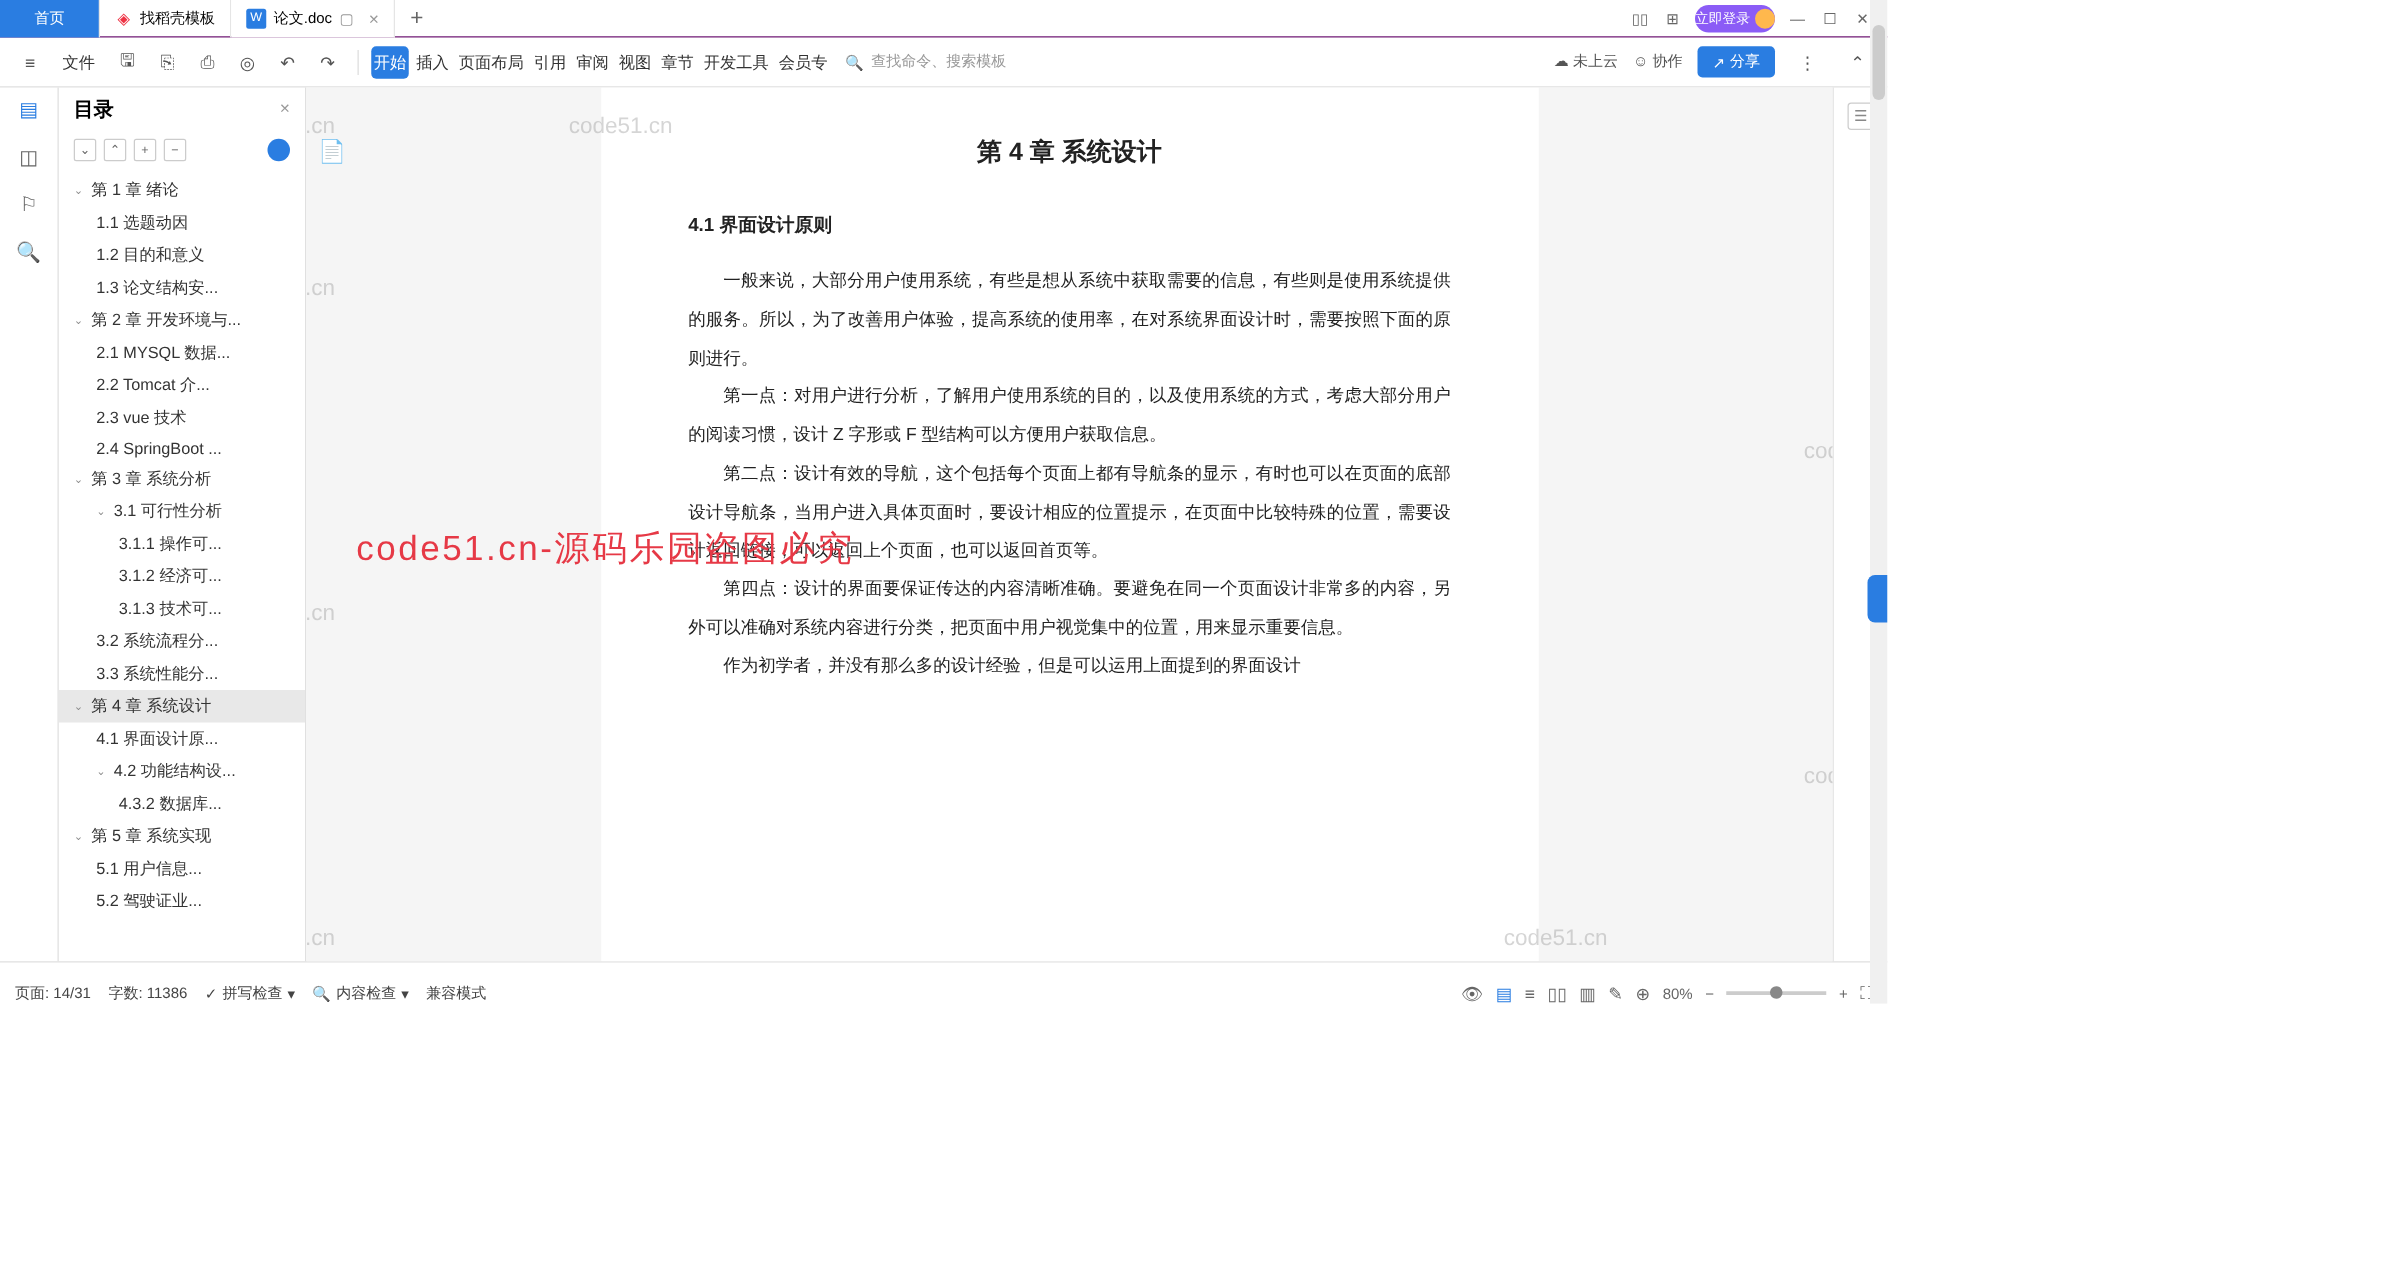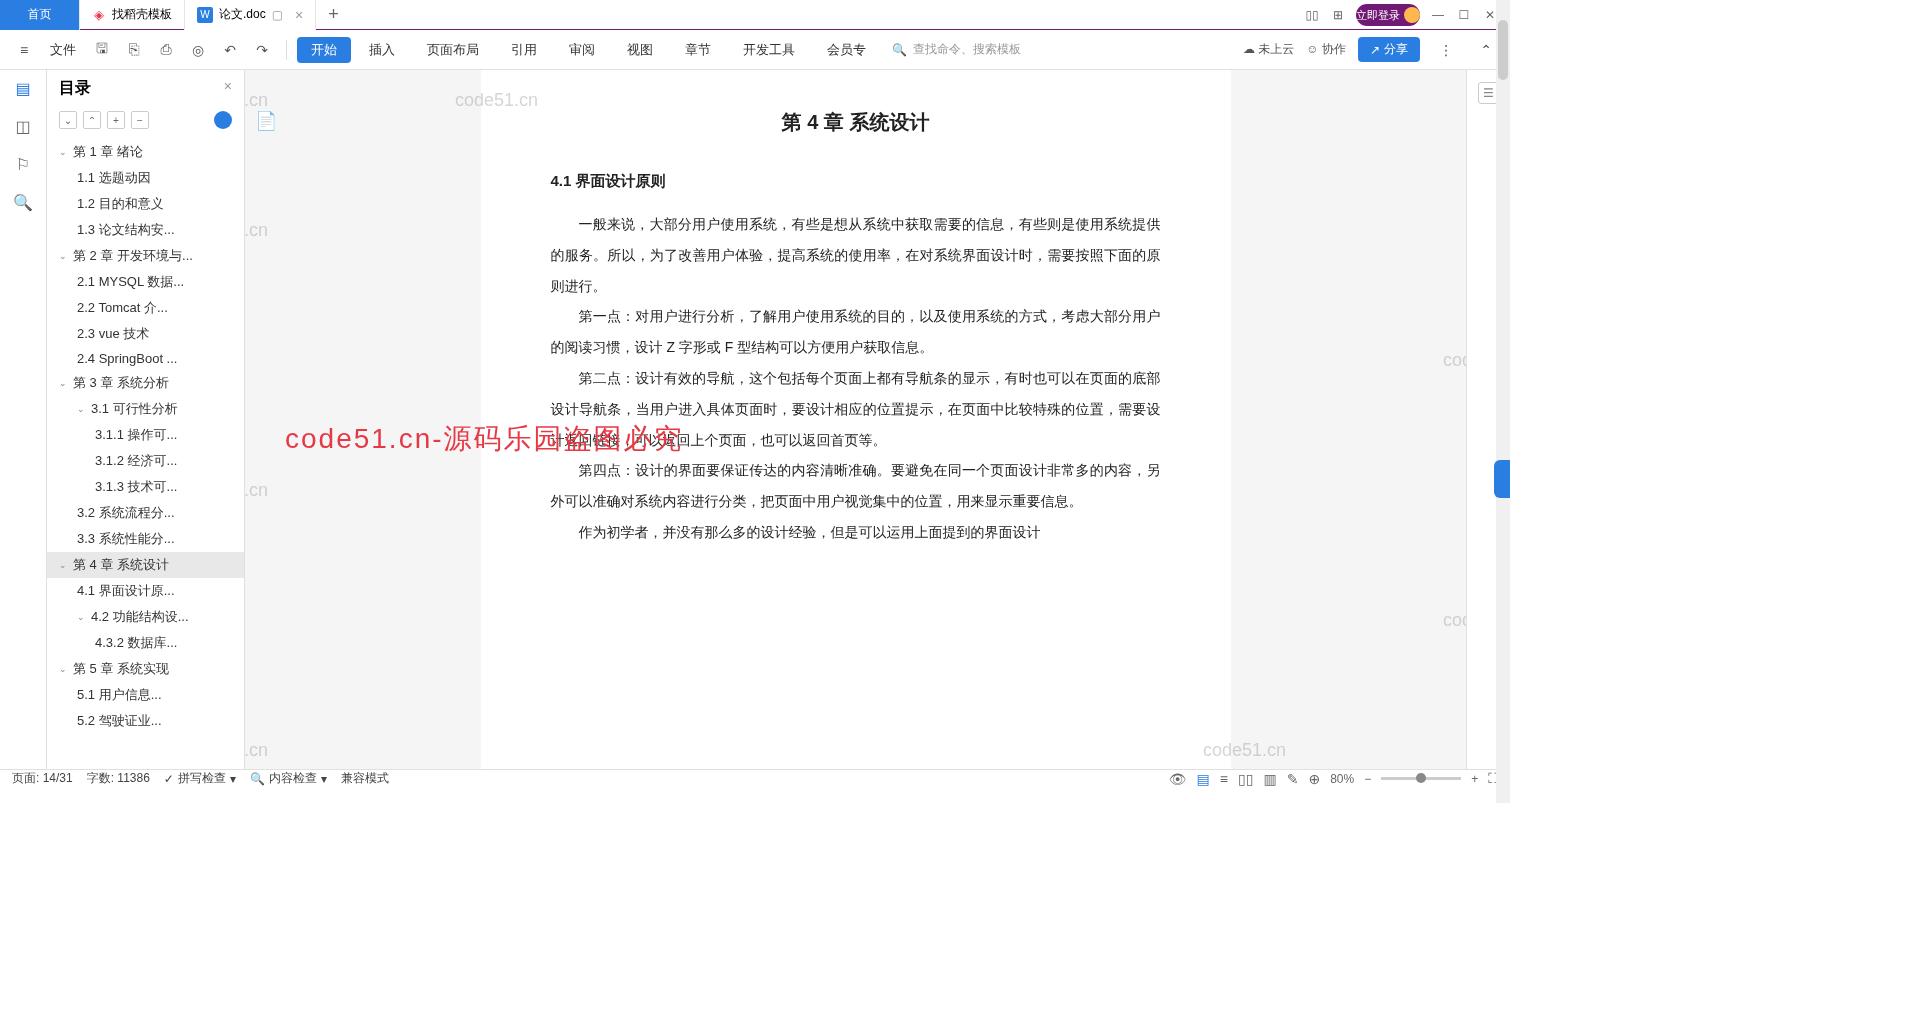--- a/index.html
+++ b/index.html
@@ -7,27 +7,27 @@
 .tabbar{height:30px;display:flex;align-items:center;background:#fff;border-bottom:1px solid #701a75}
 .tab{height:30px;display:flex;align-items:center;padding:0 12px;font-size:12px;gap:6px;border-right:1px solid #e5e5e5}
 .tab.home{background:#2a7de1;color:#fff;width:80px;justify-content:center}
 .tab-icon{width:14px;height:14px;display:inline-flex;align-items:center;justify-content:center;font-size:13px}
 .tab.active{background:#fff}
 .tab-close{color:#999;font-size:14px;margin-left:6px}
 .tab-external{color:#999;font-size:12px}
 .tab.add{border:none;font-size:18px;color:#666;padding:0 12px}
 .win-controls{position:absolute;right:0;top:0;height:30px;display:flex;align-items:center;gap:10px;padding:0 12px}
 .wc-btn{width:16px;height:16px;color:#666;display:inline-flex;align-items:center;justify-content:center;font-size:12px}
-.login-btn{background:#701a75;color:#fff;border-radius:12px;padding:3px 0;font-size:11px;display:flex;align-items:flex-end;gap:4px}
+.login-btn{background:#8b5cf6;color:#fff;border-radius:12px;padding:3px 0;font-size:11px;display:flex;align-items:flex-start;gap:4px}
 .avatar{width:16px;height:16px;background:#ffb84d;border-radius:50%}
 .ribbon{height:40px;display:flex;align-items:center;border-bottom:1px solid #e0e0e0;padding:0 10px;gap:4px}
 .rb-icon{width:28px;height:28px;display:inline-flex;align-items:center;justify-content:center;color:#555;font-size:14px}
 .rb-file{font-size:13px;color:#333;padding:0 8px}
 .rb-divider{width:1px;height:20px;background:#ddd;margin:0 6px}
-.rb-menu{font-size:13px;color:#333;padding:0 14px;height:40px;display:flex;align-items:center}
+.rb-menu{font-size:13px;color:#333;padding:0 2px;height:40px;display:flex;align-items:center}
 .rb-menu.active{background:#2a7de1;color:#fff;border-radius:4px;height:26px}
 .search-box{display:flex;align-items:center;gap:6px;color:#999;font-size:12px;margin-left:8px}
 .search-icon{color:#666}
 .ribbon-right{margin-left:auto;display:flex;align-items:center;gap:12px;font-size:12px;color:#555}
 .share-btn{background:#2a7de1;color:#fff;padding:4px 12px;border-radius:4px;display:flex;align-items:center;gap:4px}
 .main{display:flex;height:699px}
 .leftbar{width:47px;border-right:1px solid #e0e0e0;display:flex;flex-direction:column;align-items:center;padding-top:8px;gap:18px}
 .lb-icon{width:20px;height:20px;color:#666;display:flex;align-items:center;justify-content:center}
 .lb-icon.active{color:#2a7de1}
 .outline{width:198px;border-right:1px solid #e0e0e0;display:flex;flex-direction:column}
@@ -47,21 +47,21 @@
 .doc-area{flex:1;background:#f5f5f5;position:relative;overflow:hidden}
 .page{background:#fff;width:750px;margin:0 auto;padding:30px 70px;min-height:100%;font-size:14px;line-height:2.2;color:#222;font-family:"SimSun",serif}
 .page h2{text-align:center;font-size:20px;font-weight:bold;margin-bottom:20px}
 .page h3{font-size:15px;font-weight:bold;margin:12px 0}
 .page p{text-indent:2em;text-align:justify}
 .page-icon{position:absolute;left:10px;top:40px;color:#2a7de1;font-size:18px}
 .rightbar{width:44px;border-left:1px solid #e0e0e0;display:flex;flex-direction:column;align-items:center;padding-top:12px}
 .rb-menu-icon{width:22px;height:22px;border:1px solid #ccc;border-radius:3px;display:flex;align-items:center;justify-content:center;color:#888;font-size:12px}
 .scrollbar{position:absolute;right:0;top:0;bottom:0;width:14px;background:#f0f0f0}
 .scroll-thumb{position:absolute;left:2px;right:2px;top:20px;height:60px;background:#ccc;border-radius:5px}
-.statusbar{height:34px;border-top:1px solid #e0e0e0;display:flex;align-items:flex-start;padding:0 12px;font-size:12px;color:#444;gap:14px}
+.statusbar{height:34px;border-top:1px solid #e0e0e0;display:flex;align-items:flex-end;padding:0 12px;font-size:12px;color:#444;gap:14px}
 .sb-item{display:flex;align-items:center;gap:4px}
 .sb-right{margin-left:auto;display:flex;align-items:center;gap:10px;color:#666}
 .sb-icon{font-size:14px}
 .zoom-slider{width:80px;height:3px;background:#ccc;position:relative}
 .zoom-thumb{position:absolute;left:35px;top:-4px;width:10px;height:10px;background:#888;border-radius:50%}
 .watermark{position:absolute;color:rgba(150,150,150,0.4);font-size:18px;pointer-events:none;z-index:5}
 .watermark-red{position:absolute;color:#e63946;font-size:28px;font-weight:normal;z-index:6;pointer-events:none;letter-spacing:2px}
 .blue-tab{position:absolute;right:0;top:460px;width:16px;height:38px;background:#2a7de1;border-radius:6px 0 0 6px;z-index:10}
 </style>
 </head>

